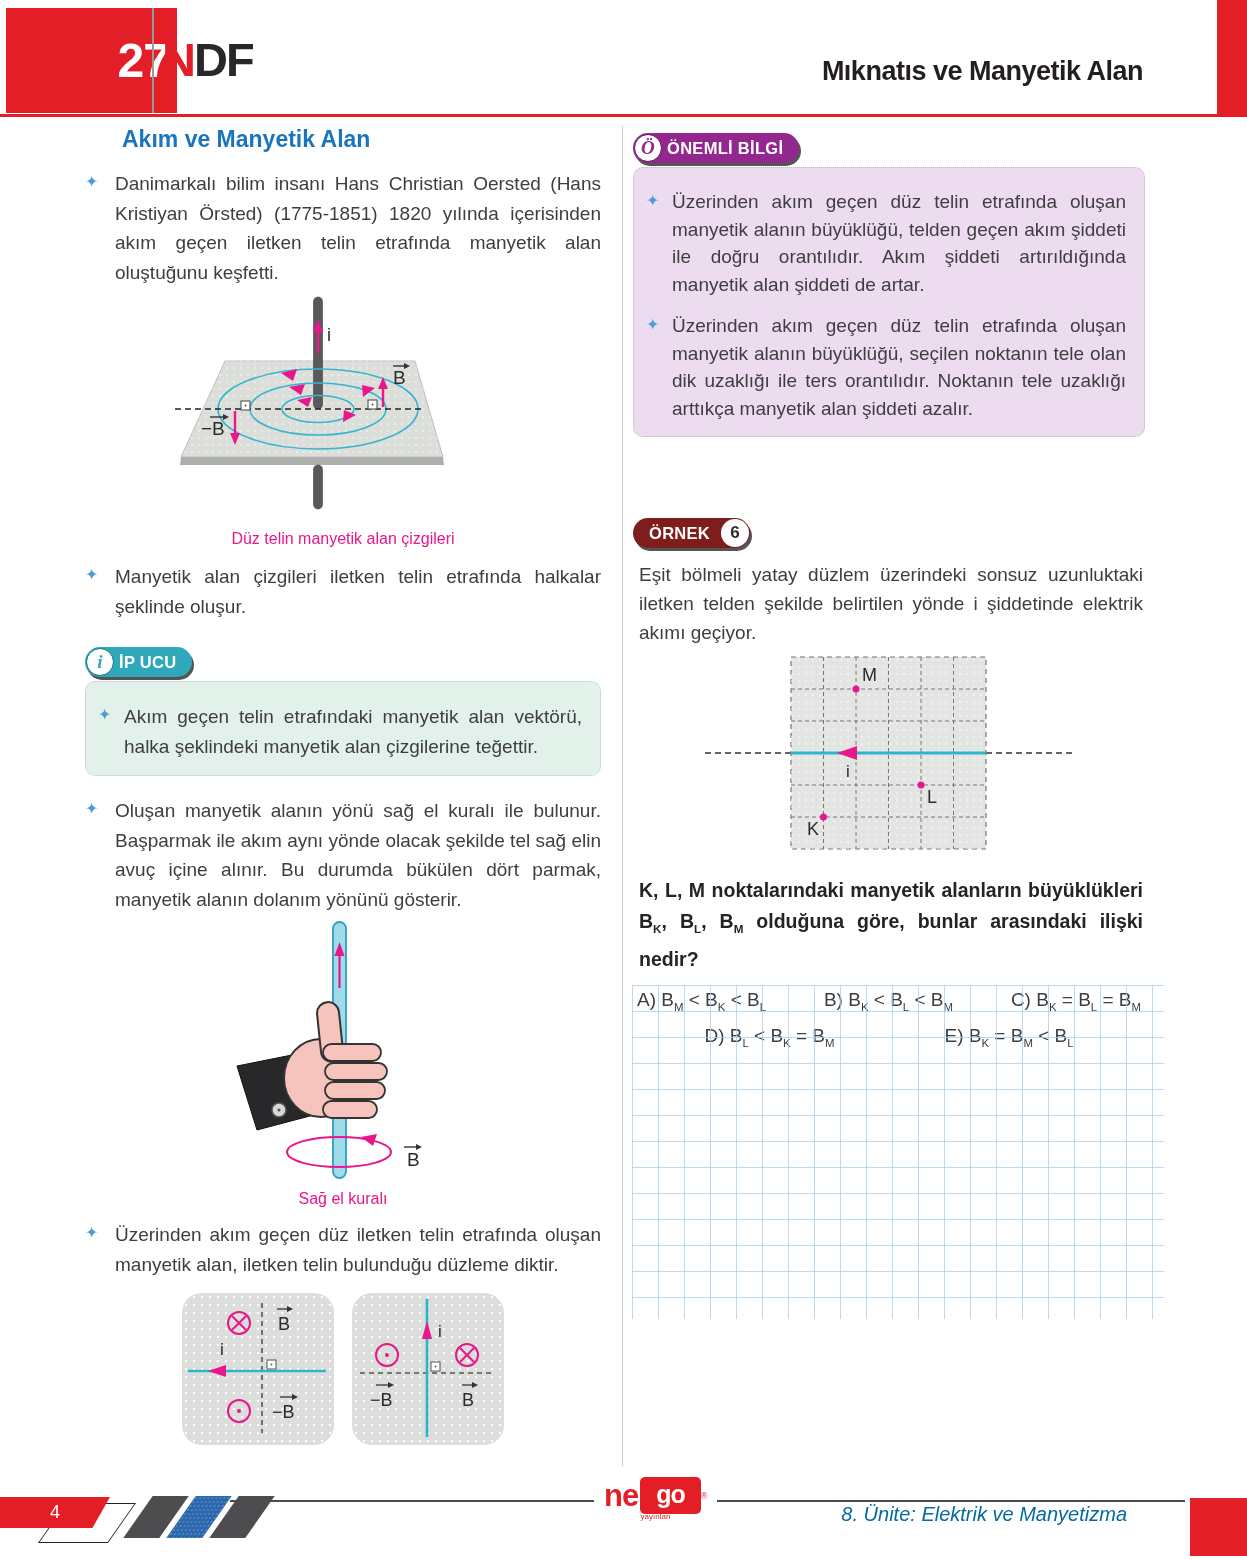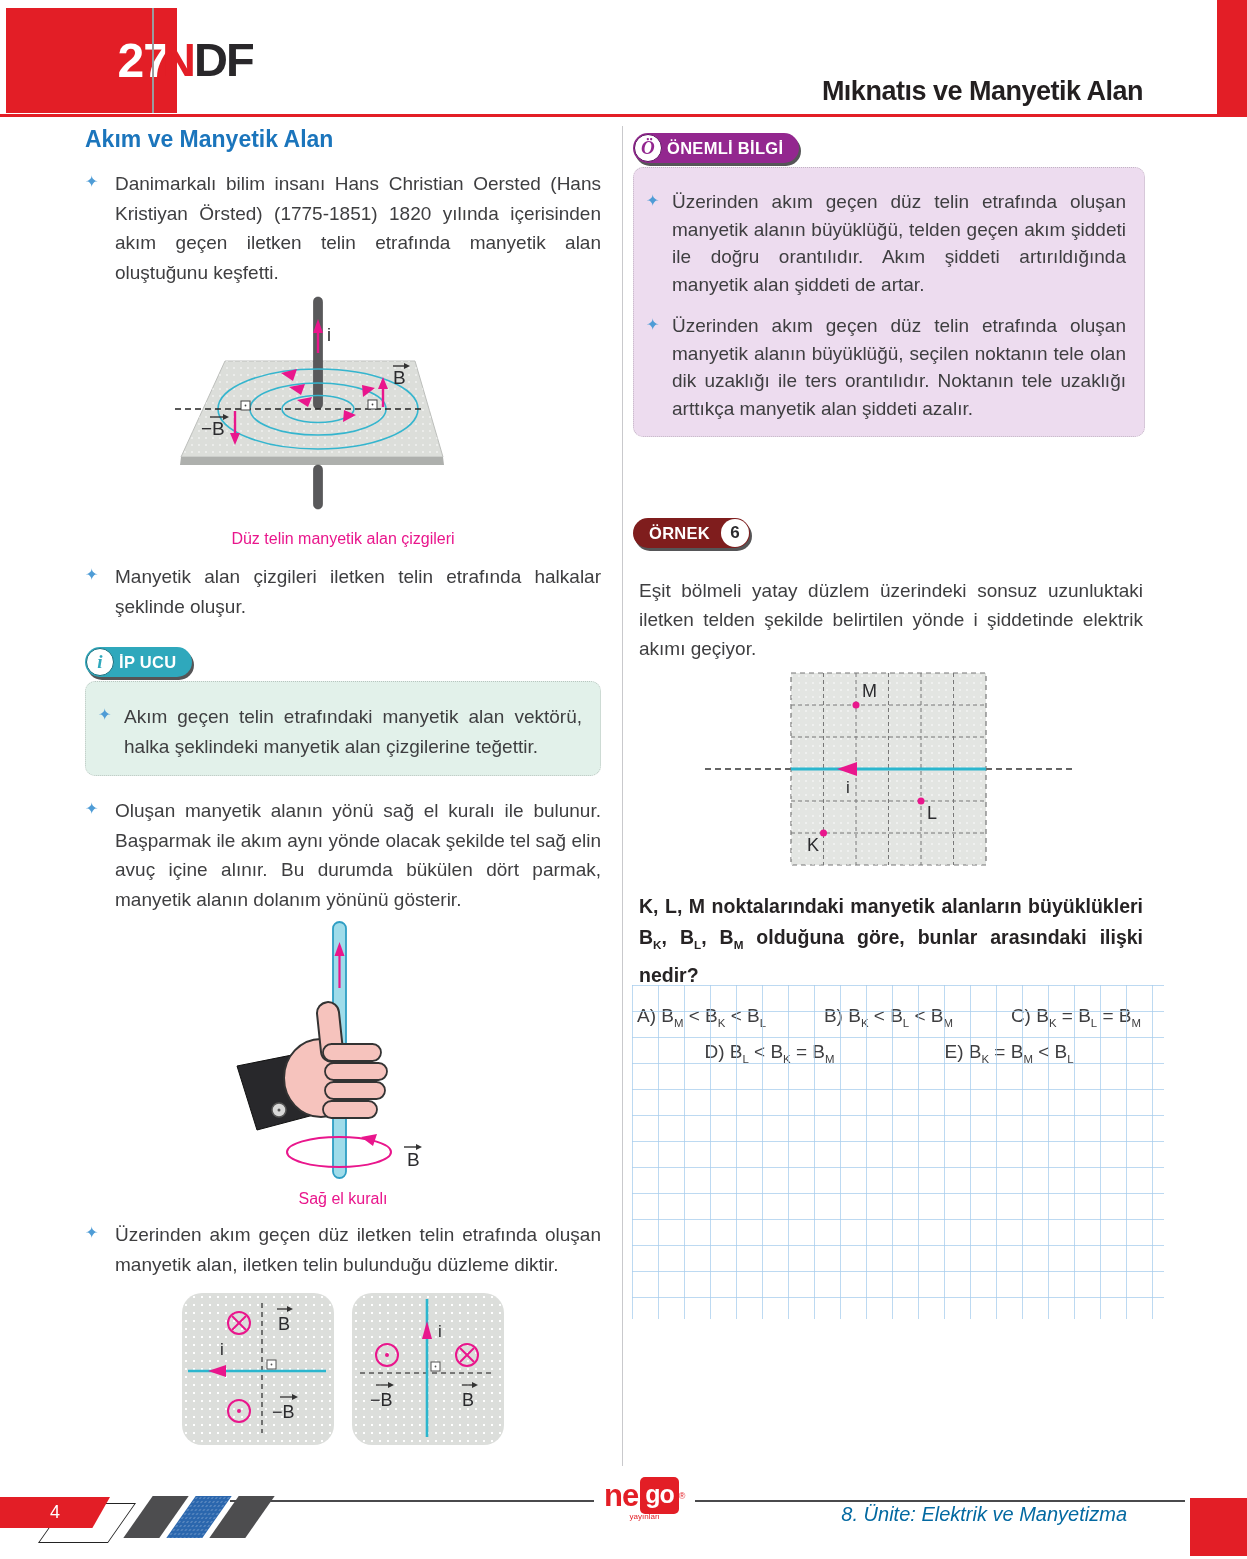--- a/index.html
+++ b/index.html
@@ -6,35 +6,35 @@
   body { background:#888; font-family:"Liberation Sans", sans-serif; }
   .page { position:relative; width:1247px; height:1559px; background:#fff; margin:0 auto; overflow:hidden; }
 
   
   .hdr-redbox { position:absolute; left:6px; top:8px; width:171px; height:105px; background:#E31E26;
     display:flex; align-items:center; justify-content:flex-end; padding-right:8px; }
   .hdr-num { color:#fff; font-size:48px; font-weight:bold; letter-spacing:-1px; }
   .hdr-vline { position:absolute; left:152px; top:8px; width:2px; height:105px; background:#9A9A9D; }
   .hdr-brand { position:absolute; left:162px; top:32px; font-size:47px; font-weight:bold; letter-spacing:-2px; color:#29272A; }
   .hdr-brand .n-red { color:#E31E26; }
-  .hdr-title { position:absolute; right:104px; top:76px; font-size:27px; font-weight:bold; color:#231F20; letter-spacing:-0.5px; }
+  .hdr-title { position:absolute; right:104px; top:56px; font-size:27px; font-weight:bold; color:#231F20; letter-spacing:-0.5px; }
   .hdr-redbar { position:absolute; right:0; top:0; width:30px; height:114px; background:#E31E26; }
   .hdr-rule { position:absolute; left:0; right:0; top:114px; height:3px; background:#E31E26; }
 
   .col-divider { position:absolute; left:622px; top:126px; width:1px; height:1340px; background:#C9C9CC; }
 
   
   .bullet { display:flex; margin-top:16px; }
   .bullet .star { flex:0 0 30px; color:#4E9CD6; font-size:16px; padding-top:3px; }
   .bullet .btxt { flex:1; font-size:19px; line-height:29.5px; color:#3E3E40; text-align:justify; }
   sub { font-size:0.6em; }
 
   
   .left-col { position:absolute; left:85px; top:126px; width:516px; }
-  .sec-title { font-size:23px; font-weight:bold; color:#1B75BC; }
+  .sec-title { font-size:23px; font-weight:bold; color:#1B75BC;margin-left:37px; }
   .pink-head { margin-top:16px; padding-left:30px; font-size:22px; line-height:33px; font-weight:bold;
     color:#E9168C; text-align:justify; }
   .fig { text-align:center; }
   .fig-cap { text-align:center; color:#E9168C; font-size:16px; margin-top:2px; }
 
   .badge { display:inline-flex; align-items:center; position:relative; height:30px; border-radius:15px;
     padding:0 16px 0 34px; color:#fff; font-weight:bold; font-size:16.5px; letter-spacing:0.3px;
     box-shadow:2px 3px 0 rgba(55,55,58,0.85); }
   .badge .bicon { position:absolute; left:1px; top:1px; width:28px; height:28px; border-radius:50%;
     background:#fff; display:flex; align-items:center; justify-content:center;
@@ -55,21 +55,21 @@
   .info-block { position:absolute; left:633px; top:133px; width:512px; }
   .badge-info { background:#93278F; margin-top:0; }
   .badge-info .bicon { color:#93278F; border:1.5px solid #5E1160; }
   .info-block .btxt { font-size:19px; line-height:27.5px; }
 
   .example-block { position:absolute; left:633px; top:518px; width:512px; }
   .badge-ornek { background:#7f1d1d; padding:0 40px 0 16px; margin-top:0; }
   .badge-ornek .bnum { position:absolute; right:1px; top:1px; width:28px; height:28px; border-radius:50%;
     background:#fff; color:#2B2B2E; display:flex; align-items:center; justify-content:center;
     font-size:17px; font-weight:bold; }
-  .ex-intro { margin-top:28px; padding:0 2px 0 6px; font-size:19px; line-height:29px; color:#3E3E40; text-align:justify; }
+  .ex-intro { margin-top:12px; padding:0 2px 0 6px; font-size:19px; line-height:29px; color:#3E3E40; text-align:justify; }
   .ex-q { margin-top:10px; padding:0 2px 0 6px; font-size:19.5px; line-height:31px; font-weight:bold; color:#262324; text-align:justify; }
   .opts1 { display:flex; justify-content:space-between; margin-top:14px; padding:0 4px; font-size:19px; color:#3E3E40; }
   .opts2 { display:flex; justify-content:center; gap:110px; margin-top:12px; font-size:19px; color:#3E3E40; }
 
   .workspace { position:absolute; left:632px; top:985px; width:532px; height:334px;
     background-image:
       repeating-linear-gradient(to bottom, rgba(167,205,237,0.75) 0 1px, transparent 1px 26px),
       repeating-linear-gradient(to right, rgba(167,205,237,0.75) 0 1px, transparent 1px 26px); }
 
   
@@ -80,21 +80,21 @@
     clip-path:polygon(0 0,100% 0,84% 100%,0 100%); z-index:1;
     display:flex; align-items:center; justify-content:center; color:#fff; font-size:18px; }
   .stripe { position:absolute; top:1496px; width:36px; height:42px; transform:skewX(-35deg); z-index:2; }
   .stripe.s1 { left:138px; background:#4D4D4F; }
   .stripe.s2 { left:181px; background:#2A66AD; background-image:radial-gradient(rgba(255,255,255,0.35) 0.8px, transparent 1px); background-size:4px 4px; }
   .stripe.s3 { left:224px; background:#4D4D4F; }
   .nego { position:absolute; left:594px; top:1477px; z-index:2; background:#fff; padding:0 10px; text-align:center; }
   .nego-row { display:flex; align-items:center; }
   .nego-ne { color:#E31E26; font-weight:bold; font-size:31px; letter-spacing:-1px; }
   .nego-go { display:inline-block; background:#E31E26; color:#fff; font-weight:bold; font-size:25px;
-    padding:3px 5px 5px; border-radius:5px; margin-left:2px; letter-spacing:-1px; }
+    padding:3px 16px 5px; border-radius:5px; margin-left:2px; letter-spacing:-1px; }
   .nego-reg { color:#E31E26; font-size:9px; vertical-align:top; }
   .nego-sub { color:#E31E26; font-size:8px; margin-top:-2px; }
   .ft-unit { position:absolute; top:1503px; right:120px; font-style:italic; font-size:20px; color:#0369a1; z-index:1; }
   .ft-redblock { position:absolute; right:0; top:1498px; width:57px; height:58px; background:#E31E26; }
 
   svg text { font-family:"Liberation Sans", sans-serif; }
 </style>
 </head>
 <body>
 

